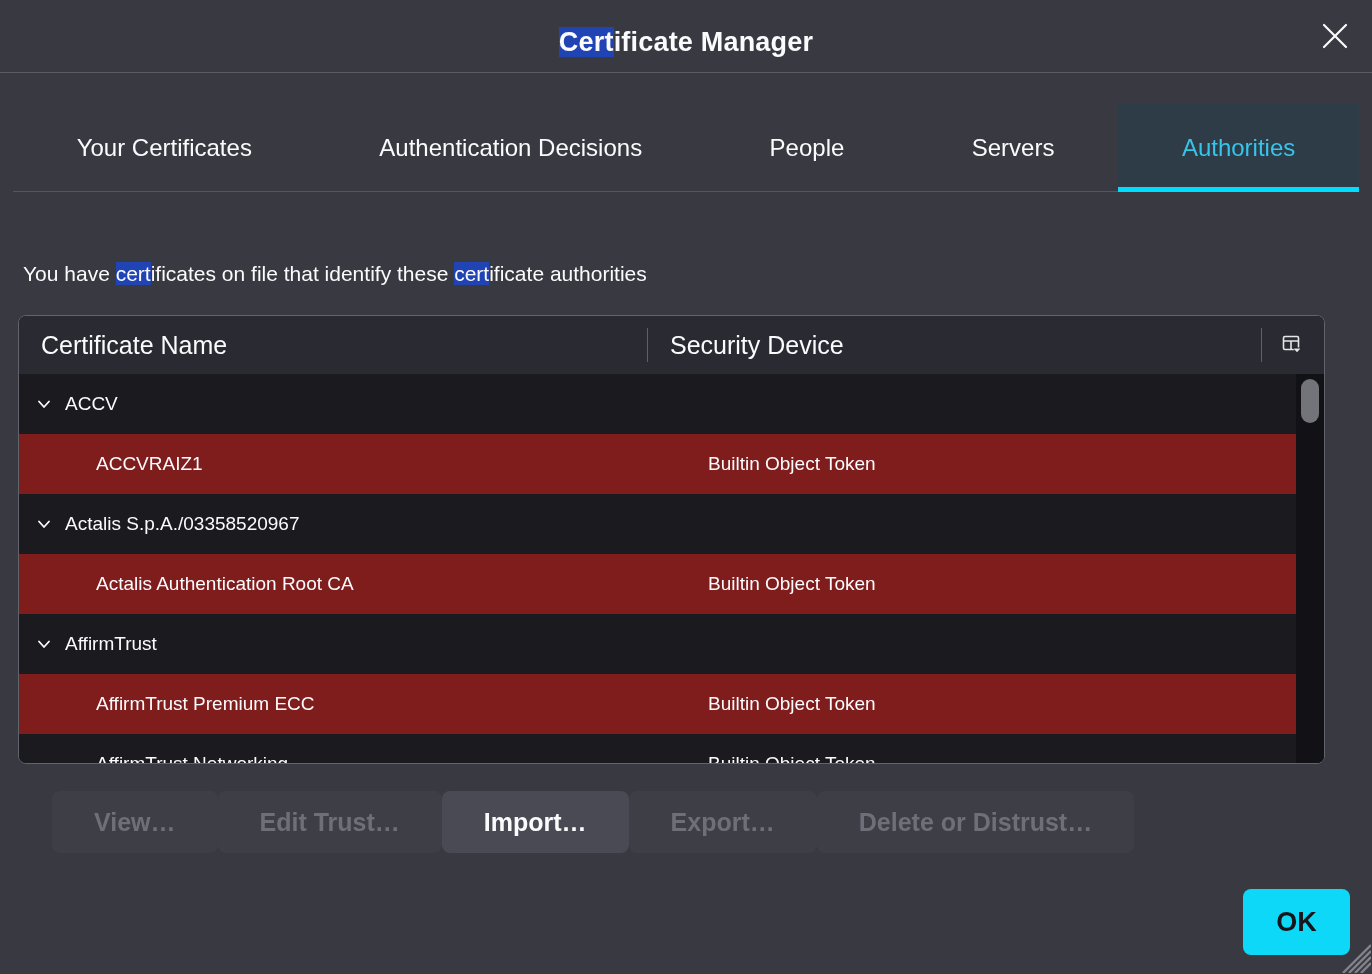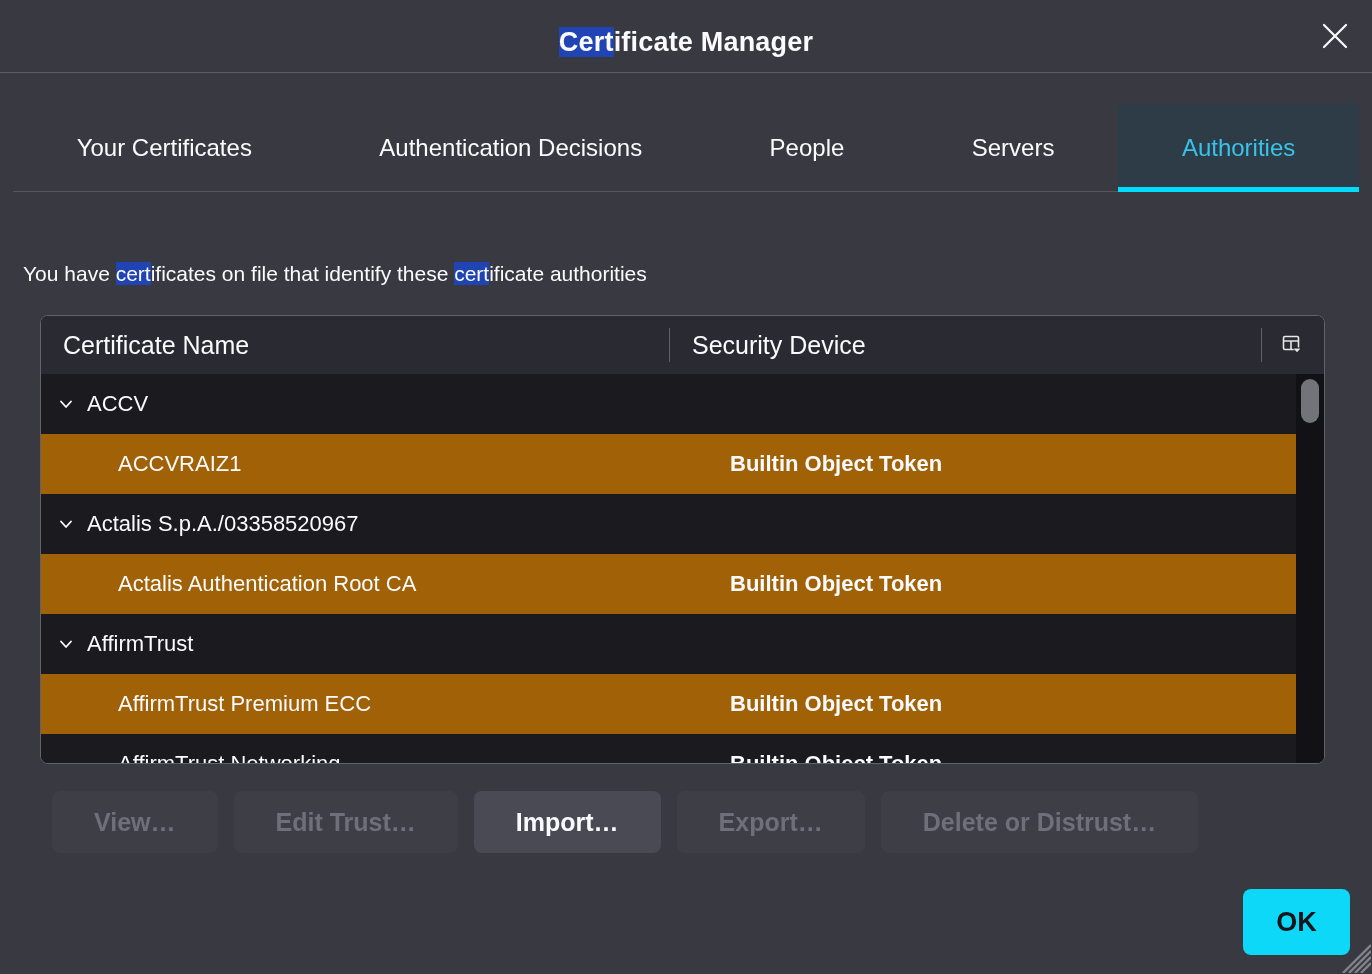--- a/index.html
+++ b/index.html
@@ -56,21 +56,21 @@
   
   .description {
     margin:66px 45px 0 23px;
     font-size:21px;
     line-height:32px;
   }
 
   
   .cert-table {
     position:relative;
-    margin:25px 47px 0 40px;
+    margin:25px 47px 0 18px;
     height:447px;
     border:1px solid #63636b;
     border-radius:8px;
     background:#1b1b1f;
     overflow:hidden;
   }
   .thead {
     display:flex; align-items:center;
     height:58px;
     background:#2a2a32;
@@ -78,45 +78,45 @@
   }
   .th-name { flex:0 0 606px; padding-left:22px; }
   .th-device { flex:1 1 auto; padding-left:22px; }
   .th-divider { width:1px; height:34px; background:#5f5f68; }
   .th-picker { flex:0 0 62px; display:flex; align-items:center; justify-content:center; height:100%; cursor:pointer; }
 
   .tbody { position:relative; }
   .row {
     display:flex; align-items:center;
     height:60px;
-    font-size:22px;
+    font-size:19px;
     cursor:default;
   }
   .row.dark  { background:#1b1b1f; }
-  .row.light { background:#a16207; }
+  .row.light { background:#7f1d1d; }
   .cell-name { flex:0 0 607px; display:flex; align-items:center; overflow:hidden; white-space:nowrap; }
   .cell-name.child { padding-left:77px; }
   .chevron { margin-left:17px; margin-right:13px; display:flex; cursor:pointer; }
-  .cell-device { flex:1 1 auto; padding-left:5px; white-space:nowrap;font-weight:bold; }
+  .cell-device { flex:1 1 auto; padding-left:5px; white-space:nowrap; }
 
   .scroll-track {
     position:absolute; top:58px; right:0; bottom:0; width:28px;
     background:#121216;
   }
   .scroll-thumb {
     position:absolute; top:5px; left:5px;
     width:18px; height:44px;
     border-radius:9px;
     background:#73737a;
     cursor:pointer;
   }
 
   
   .actions {
-    display:flex; gap:16px;
+    display:flex; 
     margin:27px 45px 0 52px;
   }
   .btn {
     height:62px;
     border:none; border-radius:8px;
     font-family:"Liberation Sans", sans-serif;
     font-size:25px; font-weight:700;
     padding:0 42px;
     display:flex; align-items:center; justify-content:center;
     white-space:nowrap;

